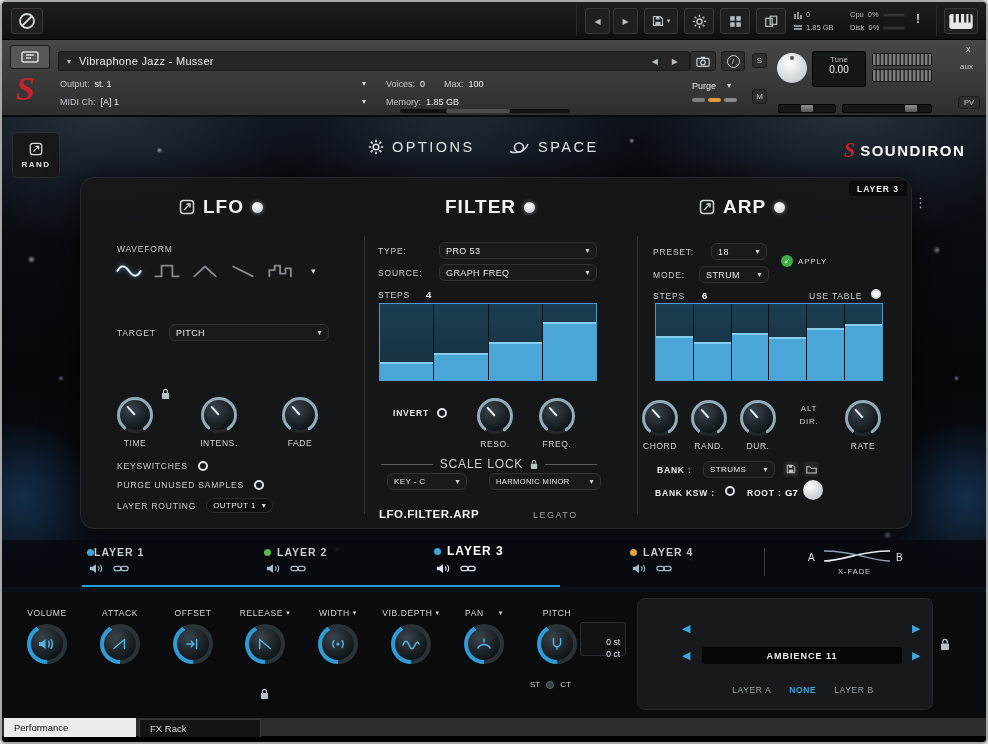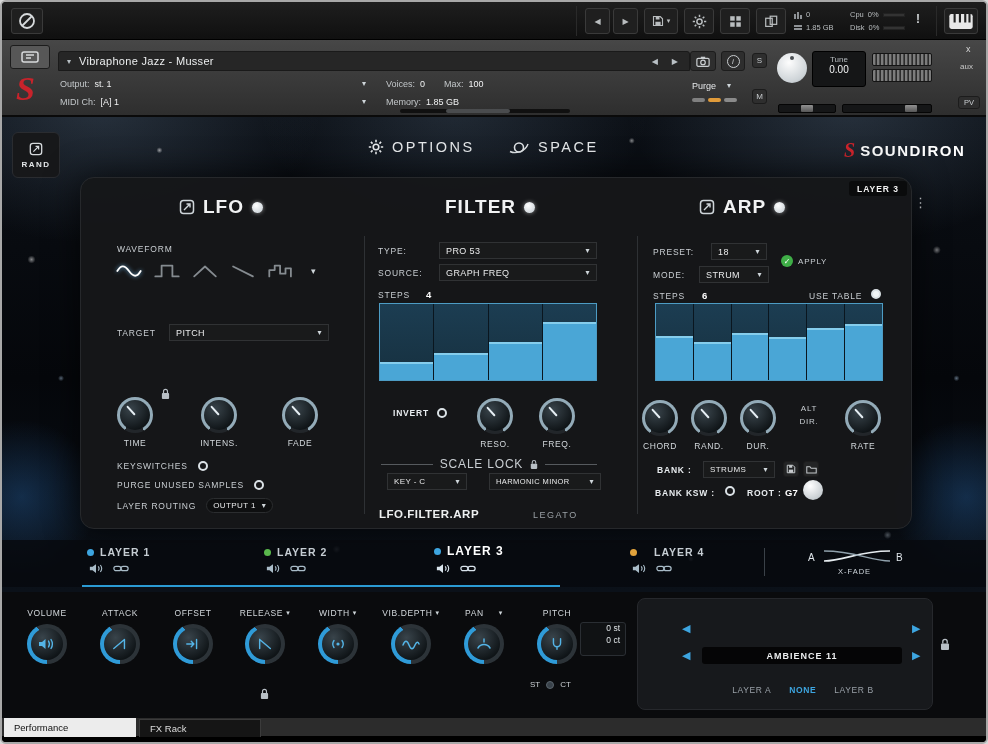--- a/index.html
+++ b/index.html
@@ -45,21 +45,21 @@
  radial-gradient(circle 110px at 98% 80%, rgba(45,120,200,.30), transparent 70%),
  linear-gradient(180deg,#0b0f15,#05070b 55%,#0b1119)}
 .navtab{display:flex;align-items:center;gap:8px;color:#e6e9eb;font-size:14.5px;letter-spacing:2.5px;cursor:pointer}
 .panel{position:absolute;left:78px;top:60px;width:832px;height:352px;background:rgba(22,23,25,.96);border:1px solid #26282b;border-radius:14px;box-shadow:0 0 34px rgba(0,0,0,.65)}
 .badge{position:absolute;left:768px;top:3px;width:58px;height:15px;background:#0a0b0c;border-radius:3px;color:#f2f2f2;font-size:8.5px;font-weight:bold;letter-spacing:1px;display:flex;align-items:center;justify-content:center}
 .coldiv{position:absolute;top:58px;width:1px;height:278px;background:#2e3134}
 .sec-h{position:absolute;display:flex;align-items:center;gap:8px;color:#f1f2f3;font-weight:bold;font-size:19px;letter-spacing:1px}
 .led{width:11px;height:11px;background:radial-gradient(circle at 38% 32%,#ffffff,#cdd4d9 80%);border-radius:50%;box-shadow:0 0 4px rgba(255,255,255,.5)}
 .lab{font-size:8.5px;color:#c9ced2;letter-spacing:.8px}
 .val{font-size:9.5px;color:#fff;font-weight:bold}
-.dd{position:absolute;background:#191a1b;border:1px solid #303234;border-radius:0;color:#e9eaeb;font-size:9px;display:flex;align-items:center;height:17px;padding:0 6px;letter-spacing:.4px;cursor:pointer}
+.dd{position:absolute;background:#191a1b;border:1px solid #303234;border-radius:6px;color:#e9eaeb;font-size:9px;display:flex;align-items:center;height:17px;padding:0 6px;letter-spacing:.4px;cursor:pointer}
 .dd .sp{flex:1}
 .ch{color:#cfd6da;font-size:8px;margin-left:6px}
 .wv{color:#858b90;cursor:pointer}
 .wv.sel{color:#ffffff;filter:drop-shadow(0 0 2px rgba(120,200,255,.8))}
 .circ{width:10px;height:10px;border:2px solid #dbe2e6;border-radius:50%;display:inline-block;cursor:pointer}
 .circ.fill{background:#f1f5f7}
 .stepsbox{position:absolute;display:flex;background:#10222e;border:1px solid #4d9cc4}
 .step-col{flex:1;position:relative;border-right:1px solid #0a161f;background:linear-gradient(#1c3d52,#16303f)}
 .step-col:last-child{border-right:none}
 .step-fill{position:absolute;left:0;right:0;bottom:0;background:#4aa6d6;border-top:2px solid #85cdec}
@@ -579,21 +579,21 @@
       </div>
       <div class="abs lab" style="left:574px;top:310px;font-weight:bold;color:#e8ecef">BANK KSW :</div>
       <span class="circ abs" style="left:644px;top:308px"></span>
       <div class="abs lab" style="left:666px;top:310px;font-weight:bold;color:#e8ecef">ROOT :</div>
       <div class="abs val" style="left:704px;top:309px">G7</div>
       <div class="abs" style="left:722px;top:302px;width:20px;height:20px;border-radius:50%;background:radial-gradient(circle at 36% 30%,#ffffff,#c9cfd3 70%,#90979c)"></div>
     </div>
 
     <div class="lstrip">
       <div class="litem abs" style="left:85px;top:6px">
-        <div class="row" style="gap:6px">
+        <div class="row" style="">
             <span class="dot" style="background: rgb(61, 165, 224);"></span>
             <span class="llab">LAYER 1</span>
           </div>
         <div class="row" style="gap:10px;margin-top:5px;margin-left:2px">
           <span class="lic">
               <svg width="14" height="11" viewBox="0 0 16 12">
                 <path d="M1 4 h3 l4 -3 v10 l-4 -3 H1z" fill="currentColor"></path>
                 <path d="M10.5 3.5 q2 2.5 0 5 M13 2 q3 4 0 8" stroke="currentColor" fill="none" stroke-width="1.3"></path>
               </svg>
             </span>
@@ -639,21 +639,21 @@
             </span>
           <span class="lic" style="color:#d9e4ec">
               <svg width="16" height="9" viewBox="0 0 18 10">
                 <rect x="1" y="2.5" width="8" height="5" rx="2.5" fill="none" stroke="currentColor" stroke-width="1.4"></rect>
                 <rect x="9" y="2.5" width="8" height="5" rx="2.5" fill="none" stroke="currentColor" stroke-width="1.4"></rect>
               </svg>
             </span>
         </div>
       </div>
       <div class="litem abs" style="left:628px;top:6px">
-        <div class="row" style="gap:17px">
+        <div class="row" style="gap:6px">
             <span class="dot" style="background: rgb(226, 163, 60);"></span>
             <span class="llab">LAYER 4</span>
           </div>
         <div class="row" style="gap:10px;margin-top:5px;margin-left:2px">
           <span class="lic">
               <svg width="14" height="11" viewBox="0 0 16 12">
                 <path d="M1 4 h3 l4 -3 v10 l-4 -3 H1z" fill="currentColor"></path>
                 <path d="M10.5 3.5 q2 2.5 0 5 M13 2 q3 4 0 8" stroke="currentColor" fill="none" stroke-width="1.3"></path>
               </svg>
             </span>
@@ -768,21 +768,21 @@
     <div class="klab" style="left:519px;top:16px">PITCH</div>
     <div class="knob k40" style="left:535px;top:32px">
         <div class="ring"></div>
         <div class="face">
       <svg width="16" height="14" viewBox="0 0 18 14">
             <path d="M5 1 V6 a4 4 0 0 0 8 0 V1 M9 10 V13" fill="none" stroke="#54b4e6" stroke-width="1.6" stroke-linecap="round"></path>
           </svg>
         </div>
       </div>
 
-    <div class="abs" style="left:578px;top:30px;width:46px;height:34px;background:#101214;border:1px solid #2a2e33;border-radius:3px;padding:0 5px;text-align:right">
+    <div class="abs" style="left:578px;top:30px;width:46px;height:34px;background:#101214;border:1px solid #2a2e33;border-radius:3px;padding:14px 5px;text-align:right">
       <div style="font-size:8.5px;color:#dfe4e7">0 st</div>
       <div style="font-size:8.5px;color:#dfe4e7;margin-top:2px">0 ct</div>
     </div>
     <div class="abs row" style="left:528px;top:88px;gap:6px">
       <span style="font-size:8px;color:#ccd1d5">ST</span>
       <span style="width:8px;height:8px;border-radius:50%;background:#39424a;border:1px solid #5a646c;display:inline-block"></span>
       <span style="font-size:8px;color:#ccd1d5">CT</span>
     </div>
     <span class="abs" style="left:258px;top:96px">
         <svg width="9" height="12" viewBox="0 0 10 13">

